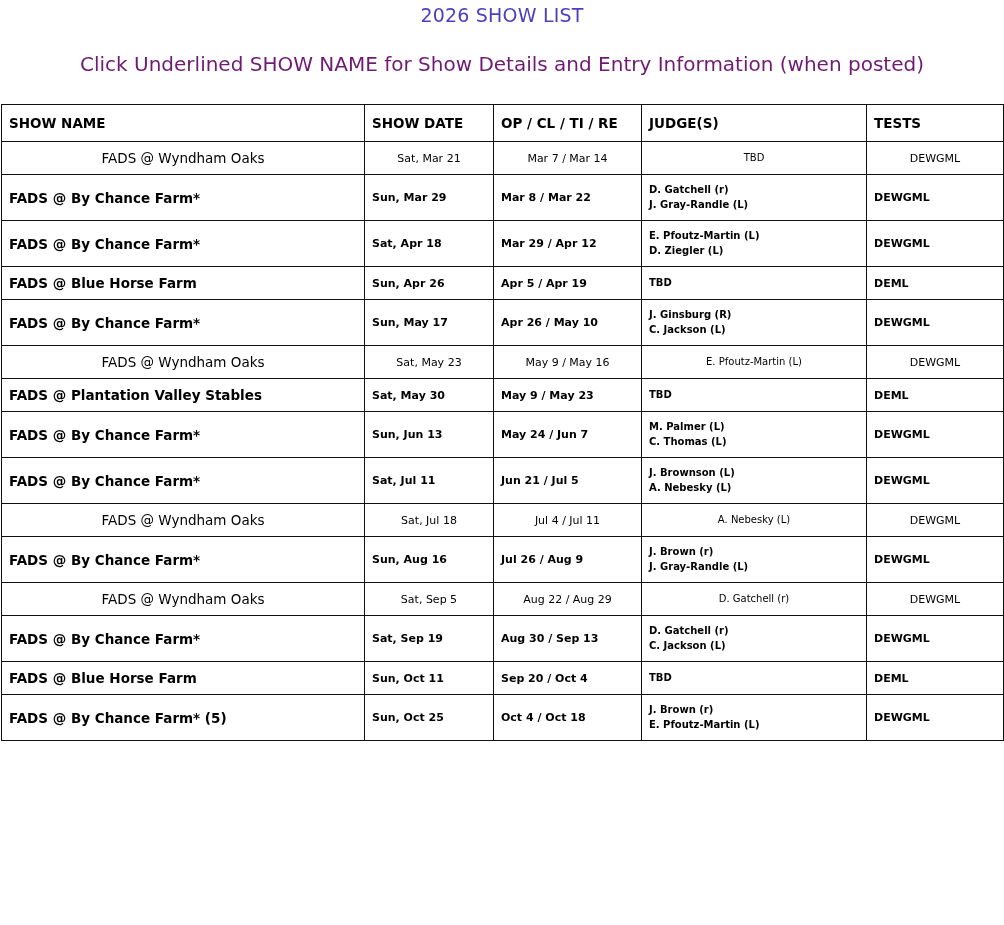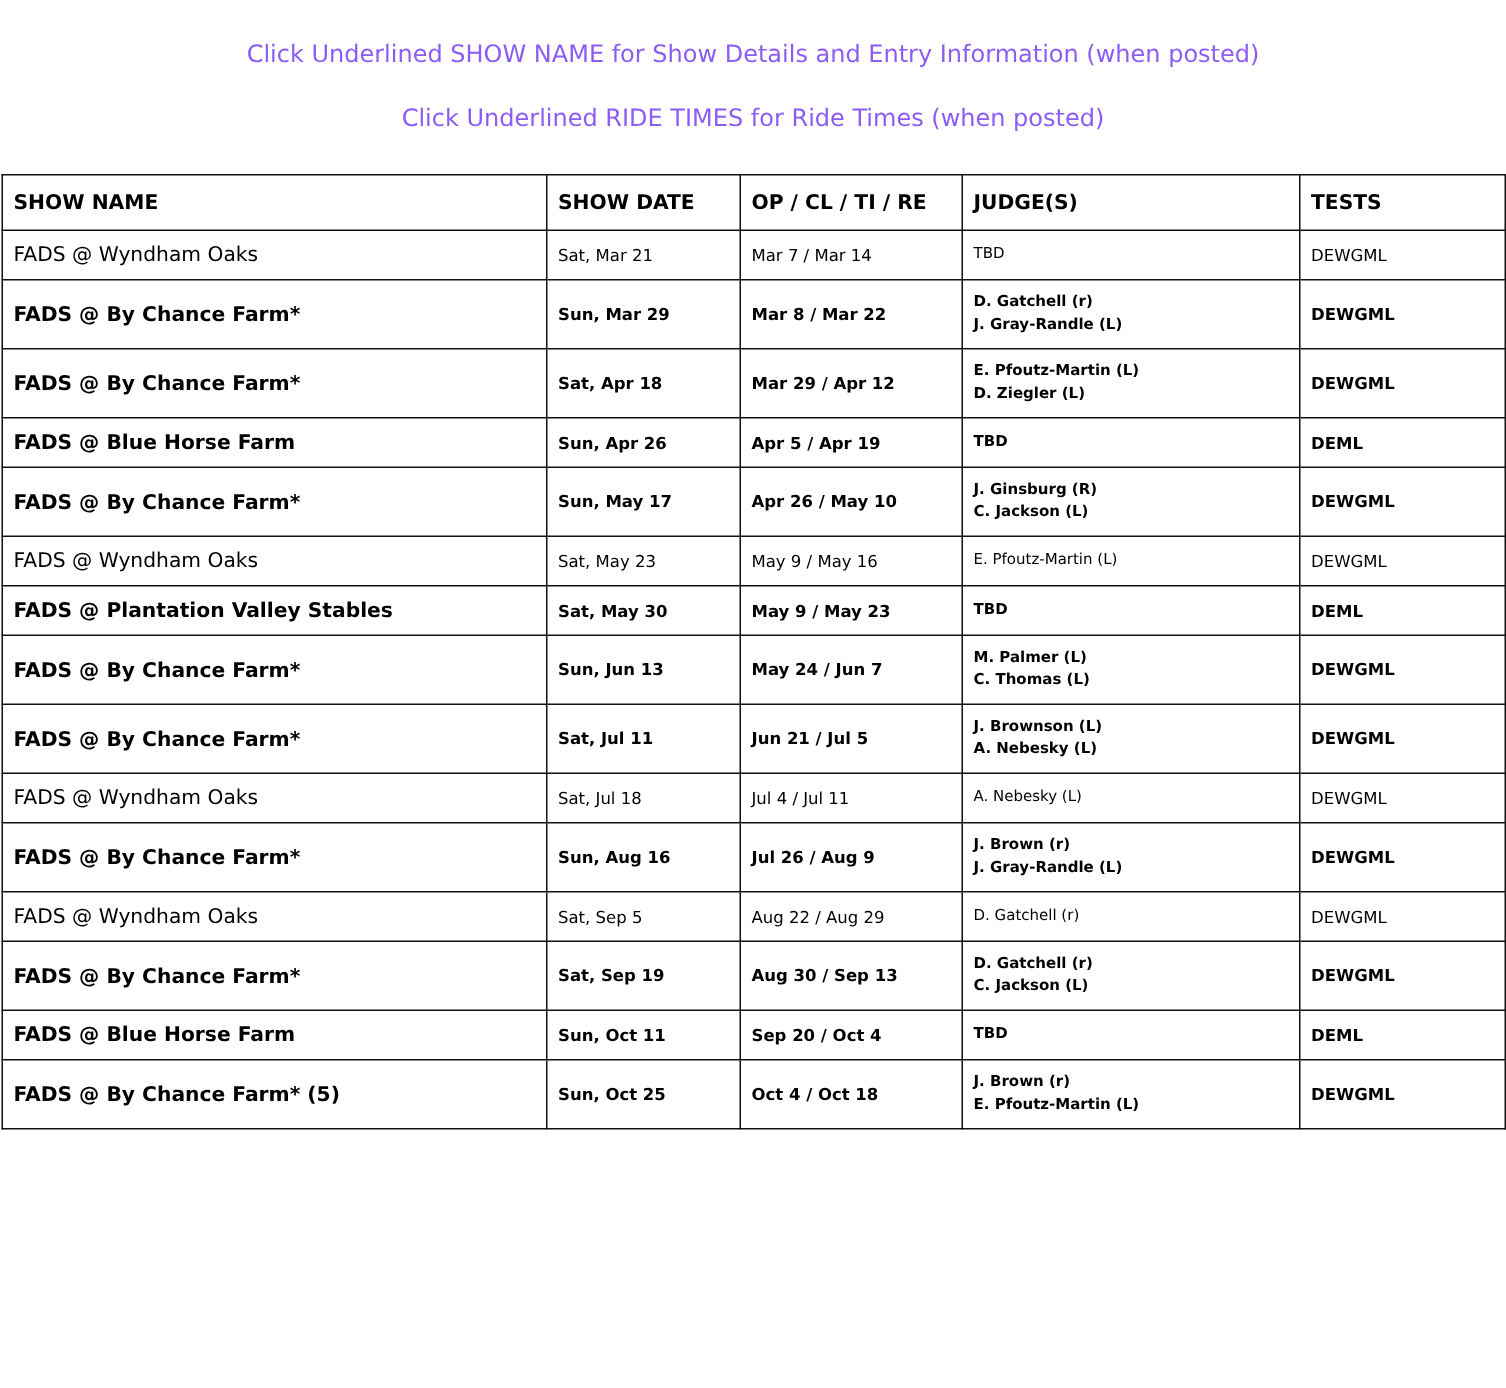--- a/index.html
+++ b/index.html
@@ -21,22 +21,22 @@
     text-align: center;
     color: #4b3fbf;
     font-size: 19px;
     font-weight: 400;
     padding-top: 4px;
     margin: 0;
     letter-spacing: 0.2px;
   }
   .notice {
     text-align: center;
-    color: #8b5cf6;
-    font-size: 16px;
+    color: #701a75;
+    font-size: 20px;
     margin: 0;
     padding-top: 24px;
   }
   .notice:first-of-type {
     padding-top: 26px;
   }
   .table-wrap {
     margin-top: 28px;
     padding: 0 1px;
   }
@@ -63,31 +63,31 @@
   col.c-show { width: 363px; }
   col.c-date { width: 129px; }
   col.c-oc   { width: 148px; }
   col.c-judge{ width: 225px; }
   col.c-tests{ width: 137px; }
 
   td.show { font-size: 13.5px; }
   td.date, td.oc, td.tests { font-size: 11px; }
   td.judge { font-size: 10px; line-height: 1.45; }
   tr.bold td { font-weight: bold; }
-  tr.normal td { font-weight: normal; }
+  tr.normal td { font-weight: normal; text-align: center; }
   .judge-line { display: block; white-space: nowrap; }
 </style>
 </head>
 <body>
 
 <div class="page">
 
+  <h1 class="title">2026 SHOW LIST</h1>
 
   <p class="notice">Click Underlined SHOW NAME for Show Details and Entry Information (when posted)</p>
-  <p class="notice">Click Underlined RIDE TIMES for Ride Times (when posted)</p>
 
   <div class="table-wrap">
     <table class="showlist">
       <colgroup>
         <col class="c-show">
         <col class="c-date">
         <col class="c-oc">
         <col class="c-judge">
         <col class="c-tests">
       </colgroup>

